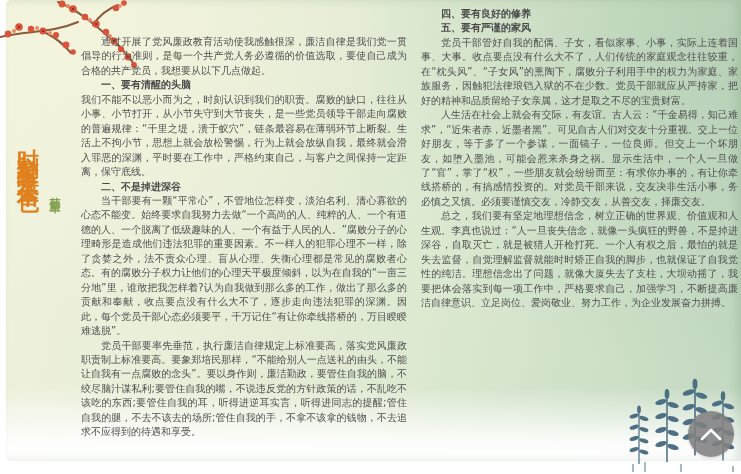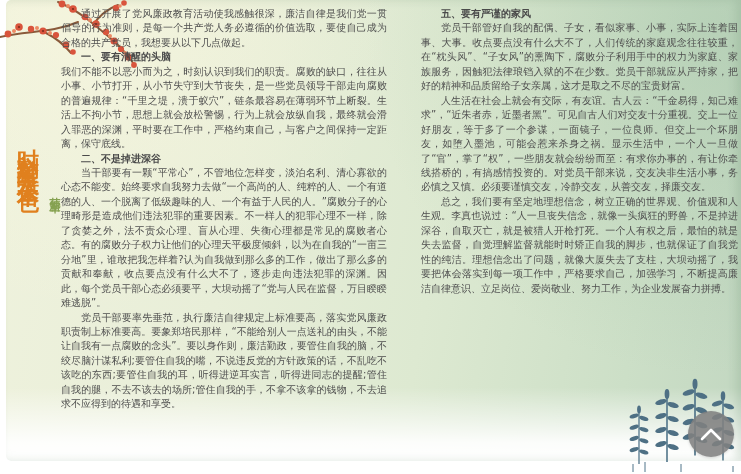--- a/index.html
+++ b/index.html
@@ -29,21 +29,21 @@
     position:absolute;left:46px;top:188px;height:60px;
     writing-mode:vertical-rl;text-orientation:upright;
     font-size:11px;font-weight:bold;color:#85a150;letter-spacing:3px;
   }
   
   .col{
     position:absolute;top:7px;
     font-size:10px;line-height:14.45px;color:#4f4f4f;
     text-align:justify;
   }
-  #left-col{left:61px;width:326px;}
+  #left-col{left:81px;width:326px;margin-top:28px;}
   #right-col{left:421px;width:317px;}
   .col p{margin:0;}
   .col p.indent{text-indent:2em;}
   .col p.heading{font-weight:600;color:#4a4a4a;}
   
   .plum{position:absolute;left:0;top:-2px;pointer-events:none;}
   .leaves{position:absolute;right:0;bottom:0;pointer-events:none;}
   .back-top{
     position:absolute;right:7px;bottom:17px;width:46px;height:46px;border-radius:50%;
     background:rgba(128,128,128,.88);
@@ -106,24 +106,25 @@
 </svg>
 
 <div class="spine-title">时刻警醒永葆本色</div>
 <div class="author">范新军</div>
 
 <div class="col" id="left-col">
     <p class="body indent">通过开展了党风廉政教育活动使我感触很深，廉洁自律是我们党一贯倡导的行为准则，是每一个共产党人务必遵循的价值选取，要使自己成为合格的共产党员，我想要从以下几点做起。</p>
     <p class="heading indent">一、要有清醒的头脑</p>
     <p class="body">我们不能不以恶小而为之，时刻认识到我们的职责。腐败的缺口，往往从小事、小节打开，从小节失守到大节丧失，是一些党员领导干部走向腐败的普遍规律：“千里之堤，溃于蚁穴”，链条最容易在薄弱环节上断裂。生活上不拘小节，思想上就会放松警惕，行为上就会放纵自我，最终就会滑入罪恶的深渊，平时要在工作中，严格约束自己，与客户之间保持一定距离，保守底线。</p>
     <p class="heading indent">二、不是掉进深谷</p>
-    <p class="body indent">当干部要有一颗“平常心”，不管地位怎样变，淡泊名利、清心寡欲的心态不能变。始终要求自我努力去做“一个高尚的人、纯粹的人、一个有道德的人、一个脱离了低级趣味的人、一个有益于人民的人。”腐败分子的心理畸形是造成他们违法犯罪的重要因素。不一样人的犯罪心理不一样，除了贪婪之外，法不责众心理、盲从心理、失衡心理都是常见的腐败者心态。有的腐败分子权力让他们的心理天平极度倾斜，以为在自我的“一亩三分地”里，谁敢把我怎样着?认为自我做到那么多的工作，做出了那么多的贡献和奉献，收点要点没有什么大不了，逐步走向违法犯罪的深渊。因此，每个党员干部心态必须要平，大坝动摇了“党与人民在监督，万目睽睽难逃脱”。</p>
+    <p class="body indent">当干部要有一颗“平常心”，不管地位怎样变，淡泊名利、清心寡欲的心态不能变。始终要求自我努力去做“一个高尚的人、纯粹的人、一个有道德的人、一个脱离了低级趣味的人、一个有益于人民的人。”腐败分子的心理畸形是造成他们违法犯罪的重要因素。不一样人的犯罪心理不一样，除了贪婪之外，法不责众心理、盲从心理、失衡心理都是常见的腐败者心态。有的腐败分子权力让他们的心理天平极度倾斜，以为在自我的“一亩三分地”里，谁敢把我怎样着?认为自我做到那么多的工作，做出了那么多的贡献和奉献，收点要点没有什么大不了，逐步走向违法犯罪的深渊。因此，每个党员干部心态必须要平，千万记住“有让你牵线搭桥的，万目睽睽难逃脱”。</p>
     <p class="body indent">党员干部要率先垂范，执行廉洁自律规定上标准要高，落实党风廉政职责制上标准要高。要象郑培民那样，“不能给别人一点送礼的由头，不能让自我有一点腐败的念头”。要以身作则，廉洁勤政，要管住自我的脑，不绞尽脑汁谋私利;要管住自我的嘴，不说违反党的方针政策的话，不乱吃不该吃的东西;要管住自我的耳，听得进逆耳实言，听得进同志的提醒;管住自我的腿，不去不该去的场所;管住自我的手，不拿不该拿的钱物，不去追求不应得到的待遇和享受。</p>
   </div>
 <div class="col" id="right-col">
+    <p class="heading indent">四、要有良好的修养</p>
     <p class="heading indent">五、要有严谨的家风</p>
     <p class="body indent">党员干部管好自我的配偶、子女，看似家事、小事，实际上连着国事、大事。收点要点没有什么大不了，人们传统的家庭观念往往较重，在“枕头风”、“子女风”的熏陶下，腐败分子利用手中的权力为家庭、家族服务，因触犯法律琅铛入狱的不在少数。党员干部就应从严持家，把好的精神和品质留给子女亲属，这才是取之不尽的宝贵财富。</p>
     <p class="body indent">人生活在社会上就会有交际，有友谊。古人云：“千金易得，知己难求”，“近朱者赤，近墨者黑”。可见自古人们对交友十分重视。交上一位好朋友，等于多了一个参谋，一面镜子，一位良师。但交上一个坏朋友，如堕入墨池，可能会惹来杀身之祸。显示生活中，一个人一旦做了“官”，掌了“权”，一些朋友就会纷纷而至：有求你办事的，有让你牵线搭桥的，有搞感情投资的。对党员干部来说，交友决非生活小事，务必慎之又慎。必须要谨慎交友，冷静交友，从善交友，择廉交友。</p>
     <p class="body indent">总之，我们要有坚定地理想信念，树立正确的世界观、价值观和人生观。李真也说过：“人一旦丧失信念，就像一头疯狂的野兽，不是掉进深谷，自取灭亡，就是被猎人开枪打死。一个人有权之后，最怕的就是失去监督，自觉理解监督就能时时矫正自我的脚步，也就保证了自我党性的纯洁。理想信念出了问题，就像大厦失去了支柱，大坝动摇了，我要把体会落实到每一项工作中，严格要求自己，加强学习，不断提高廉洁自律意识、立足岗位、爱岗敬业、努力工作，为企业发展奋力拼搏。</p>
   </div>
 
 <svg class="leaves" width="118" height="100" viewBox="0 0 118 100">
   <defs>
     <g id="sprig">
       <line x1="0" y1="0" x2="0" y2="70" stroke="#51758a" stroke-width="1.6"></line>

